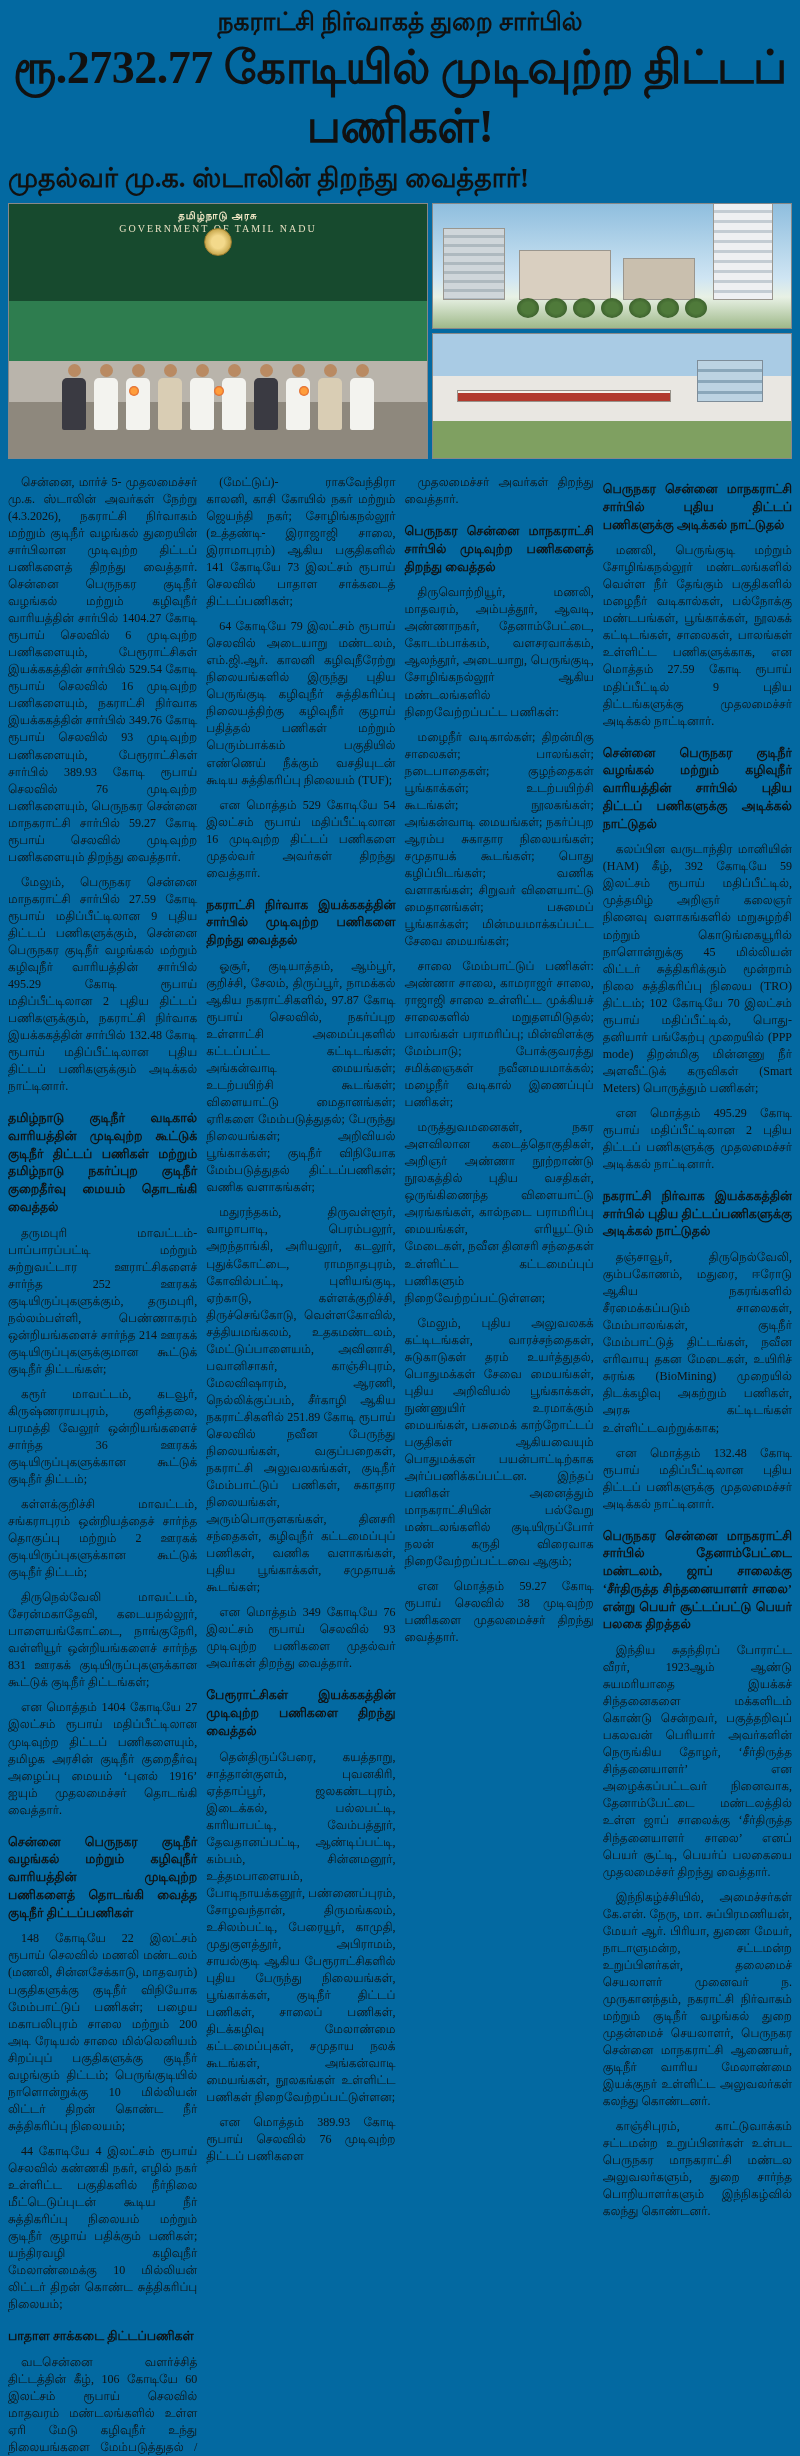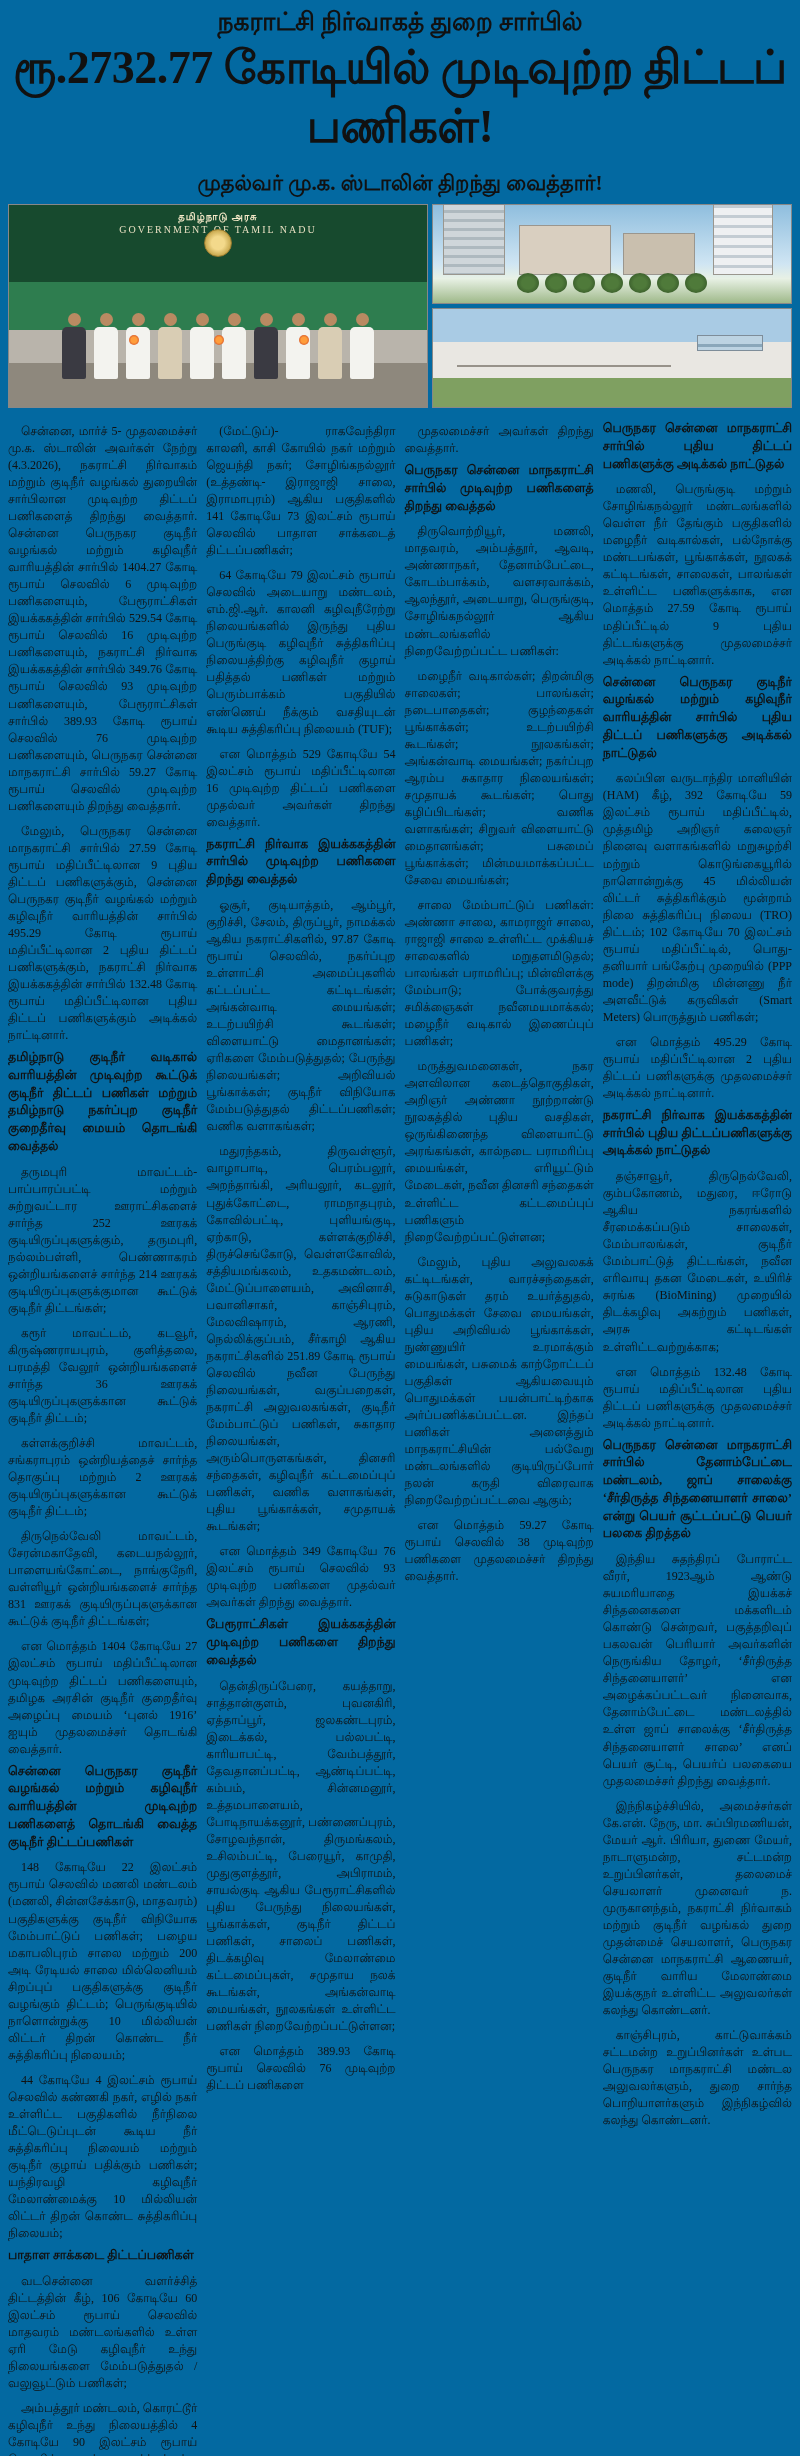--- a/index.html
+++ b/index.html
@@ -5,23 +5,23 @@
   html,body{margin:0;padding:0;background:#ffffff;}
   .page{
     width:800px;height:2456px;box-sizing:border-box;
     padding:6px 8px;background:#0369a1;color:#111;
     font-family:"Liberation Serif","DejaVu Serif",serif;
     overflow:hidden;position:relative;
   }
   
   .kicker{font-size:25px;font-weight:700;text-align:center;margin:2px 0 0;}
   .headline{font-size:46px;font-weight:800;text-align:center;margin:2px 0 0;letter-spacing:-0.5px;}
-  .subheadline{font-size:21px;font-weight:700;text-align:center;margin:12px 0 6px;}
+  .subheadline{font-size:27px;font-weight:700;margin:4px 0 6px;}
   
-  .photo-strip{display:flex;gap:4px;height:204px;}
+  .photo-strip{display:flex;gap:4px;height:256px;}
   .photo{position:relative;overflow:hidden;border:1px solid #888;background:#ccc;}
   .photo-left{width:418px;background:linear-gradient(#174a2e 0 38%,#2e7d4f 38% 62%,#b9b4ab 62% 78%,#8e887d 78% 100%);}
   .banner-text{position:absolute;top:6px;left:0;right:0;text-align:center;color:#f5e9c8;}
   .banner-line1{font-size:10px;font-weight:700;letter-spacing:1px;}
   .banner-line2{font-size:10px;letter-spacing:2px;color:#e8e0c2;}
   .emblem{position:absolute;top:24px;left:50%;transform:translateX(-50%);
     width:26px;height:26px;border-radius:50%;background:radial-gradient(#f3d98b 35%,#c9a94f 70%);border:1px solid #9a7c2e;}
   .people-row{position:absolute;bottom:28px;left:0;right:0;display:flex;justify-content:center;gap:8px;}
   .person{display:flex;flex-direction:column;align-items:center;}
   .p-head{width:13px;height:13px;border-radius:50%;background:#b98a62;}
@@ -41,21 +41,21 @@
   .tree{width:22px;height:20px;border-radius:50%;background:radial-gradient(#4f7a3a 40%,#335426 90%);}
   .photo-campus{flex:1;background:linear-gradient(#a9cbe4 0 34%,#e9e7e2 34% 70%,#7fa061 70% 100%);}
   .campus-bldg{position:absolute;left:24px;right:120px;top:56px;bottom:56px;background:#f4f1ea;border:1px solid #97928a;
     box-shadow:inset 0 -8px 0 #b23a2e;}
   .campus-win{position:absolute;inset:8px 8px 16px 8px;background:repeating-linear-gradient(90deg,transparent 0 10px,#7d96a8 10px 14px);opacity:.7;}
   .campus-tower{position:absolute;right:28px;top:26px;bottom:56px;width:64px;background:repeating-linear-gradient(#bcd3e2 0 8px,#8aa7ba 8px 11px);border:1px solid #7e8d99;}
   
   .article-body{display:flex;gap:9px;margin-top:7px;height:2118px;overflow:hidden;}
   .col{flex:1;min-width:0;font-size:12px;line-height:1.42;text-align:justify;}
   .bpara{margin:8px 0 3px;text-indent:13px;}
-  .bhead{margin:5px 0 3px;font-weight:700;text-indent:0;font-size:12.5px;}
+  .bhead{margin:15px 0 3px;font-weight:700;text-indent:0;font-size:12.5px;}
 </style>
 </head>
 <body>
 
 <div class="page">
 
   <div class="kicker">நகராட்சி நிர்வாகத் துறை சார்பில்</div>
   <div class="headline">ரூ.2732.77 கோடியில் முடிவுற்ற திட்டப் பணிகள்!</div>
   <div class="subheadline">முதல்வர் மு.க. ஸ்டாலின் திறந்து வைத்தார்!</div>
 

